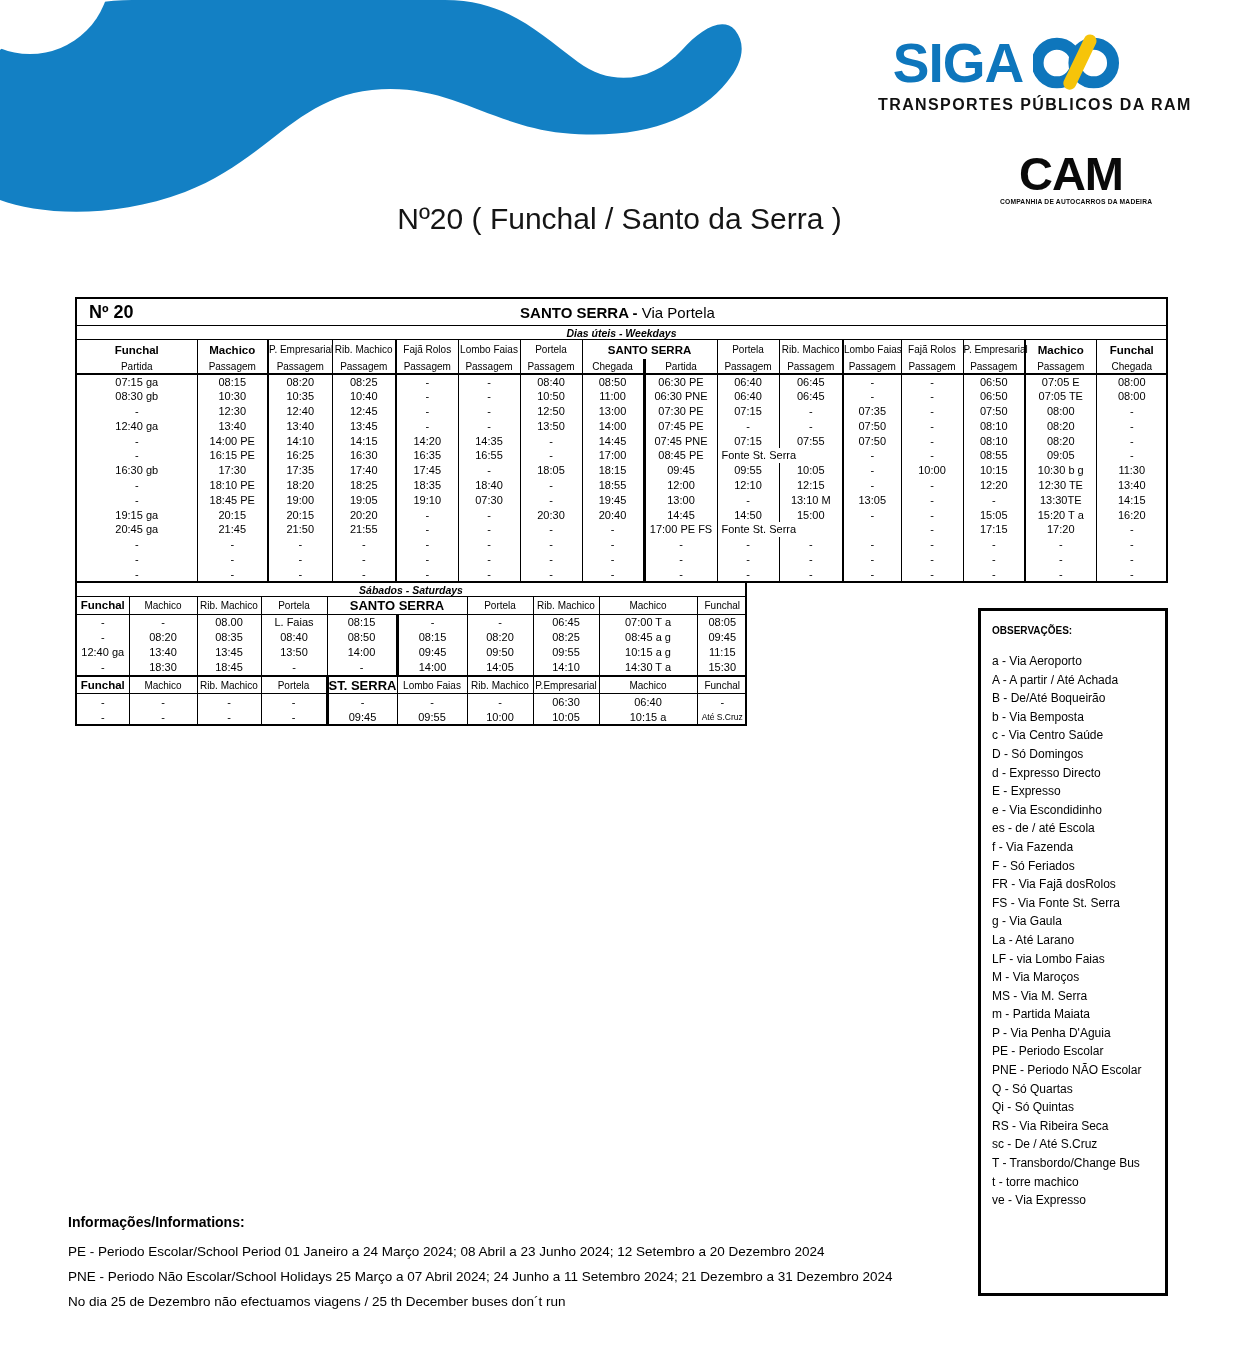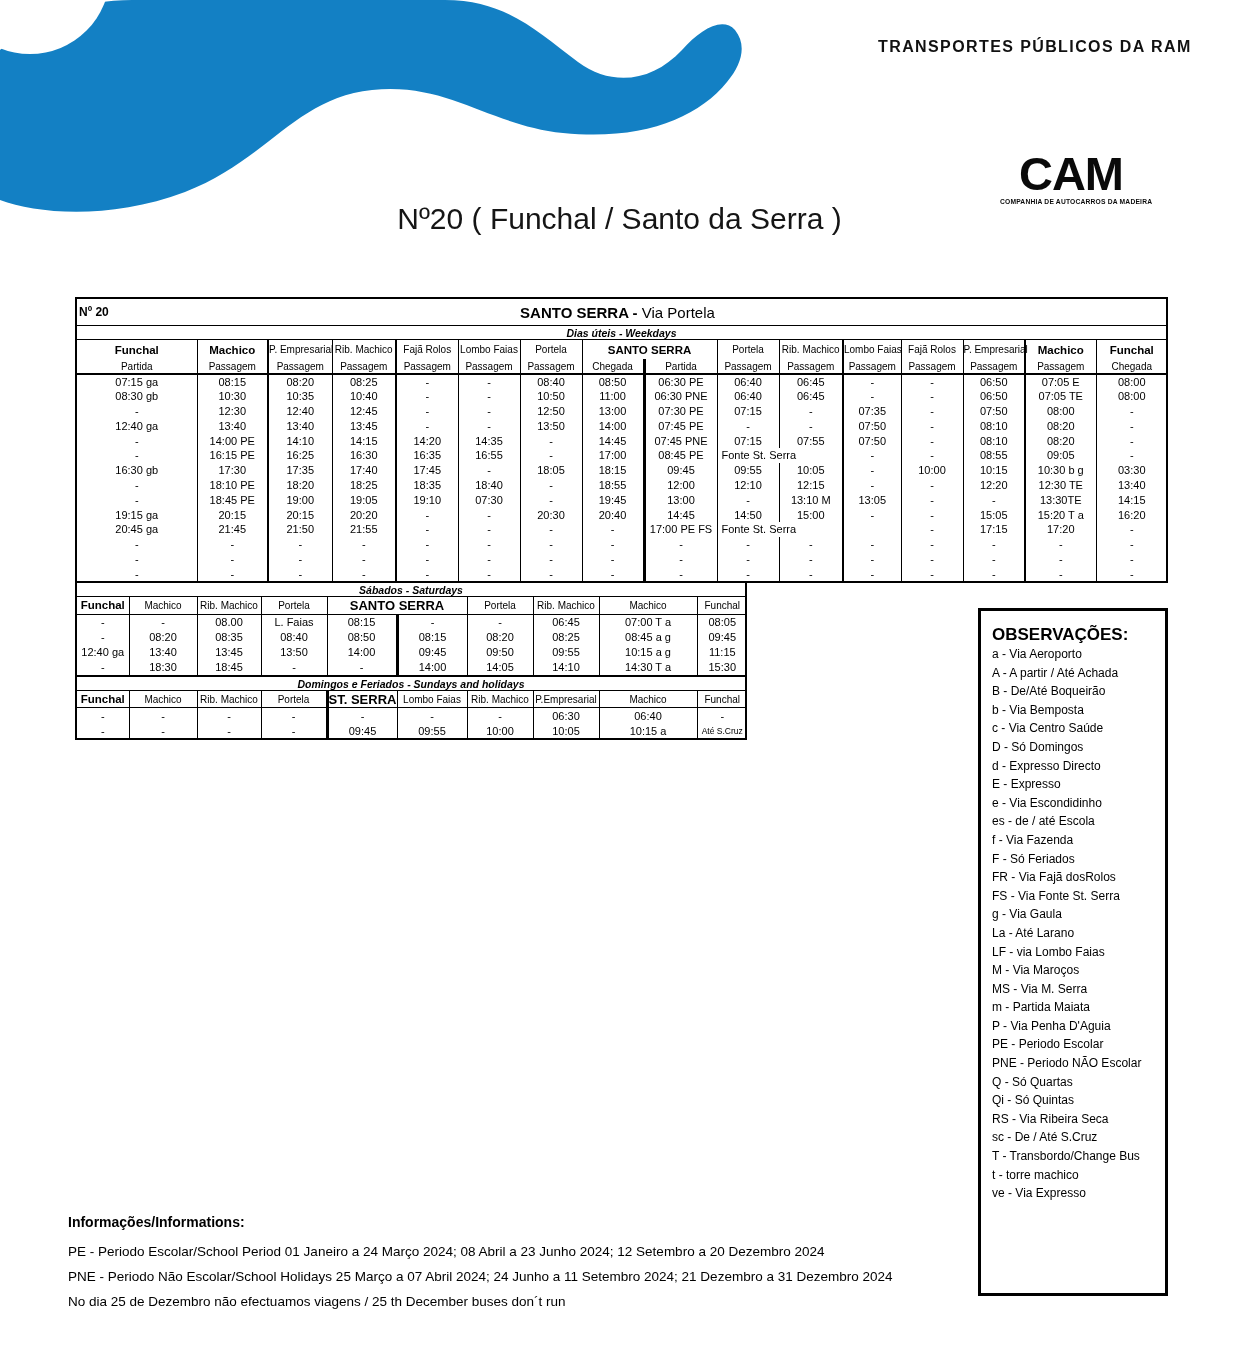--- a/index.html
+++ b/index.html
@@ -19,59 +19,67 @@
   .cam { position:absolute; left:1000px; top:150px; width:142px; text-align:center; }
   .cam-word { font-size:47px; font-weight:bold; letter-spacing:-1px; line-height:1; color:#0a0a0a; }
   .cam-sub { font-size:6.7px; font-weight:bold; letter-spacing:0.2px; color:#0a0a0a; margin-top:1px; white-space:nowrap; }
   
   .page-title { position:absolute; top:202px; left:0; right:0; text-align:center; font-size:30px; color:#151515; }
   
   .tables { position:absolute; left:75px; top:297px; width:1093px; }
   .section-week { border:2px solid #000; }
   .section-sat, .section-sun { width:672px; border:2px solid #000; border-top:none; }
   .wk-header { position:relative; height:27px; display:flex; align-items:center; border-bottom:1px solid #000; }
-  .route-no { font-weight:bold; font-size:12px; padding-left:2px; position:relative; z-index:2; }
+  .route-no { font-weight:bold; font-size:18px; padding-left:12px; position:relative; z-index:2; }
   .tbl-title { position:absolute; left:0; right:8px; text-align:center; font-size:15px; }
   .band { height:14px; line-height:14px; text-align:center; font-size:10.5px; font-weight:bold; font-style:italic; border-bottom:1px solid #000; }
   table.timetable { border-collapse:collapse; width:100%; table-layout:fixed; }
   .timetable th, .timetable td { border-left:1px solid #000; text-align:center; vertical-align:middle; padding:0; white-space:nowrap; }
   .timetable th:first-child, .timetable td:first-child { border-left:none; }
   .timetable .thickL  { border-left-width:2px; }
   .timetable .xthickL { border-left-width:3px; }
   tr.place-row th { height:19px; font-size:10px; font-weight:normal;margin-top:32px; }
   tr.place-row th.bold { font-weight:bold; font-size:11.5px; }
   tr.place-row th.big { font-size:13px; }
   tr.sub-row th { height:15px; font-size:10px; font-weight:normal; border-bottom:2px solid #000; }
   .noSub tr.place-row th { height:17px; border-bottom:1.5px solid #000; }
   .timetable td { font-size:11px; height:14.8px; overflow:hidden; }
   .sat-table td, .sun-table td { height:15.2px; }
   .timetable td.left { text-align:left; padding-left:4px; }
   .timetable td.small { font-size:8.5px; }
   
   .obs-box { position:absolute; left:978px; top:608px; width:190px; height:688px; border:3px solid #000; padding:14px 10px 10px 11px; }
-  .obs-title { font-size:17px; font-weight:bold; }
+  .obs-title { font-size:10px; font-weight:bold; margin-bottom:16px; }
   .obs-item { font-size:12px; line-height:18.6px; white-space:nowrap; }
   
   .info { position:absolute; left:68px; top:1214px; width:1120px; }
   .info-title { font-size:14px; font-weight:bold; margin-bottom:9px; }
   .info-line { font-size:13.5px; line-height:25px; }
 </style>
 </head>
 <body>
 
 <svg class="wave" viewBox="0 0 748 215" aria-hidden="true">
   <path fill="#1380c4" d="M 0 50 C 38 16, 82 0, 132 0 L 445 0 C 505 0, 535 30, 578 62
        C 612 87, 652 82, 682 50 C 700 30, 722 16, 735 30
        C 747 45, 742 64, 727 82 C 698 118, 642 141, 563 133
        C 488 125, 448 82, 372 90 C 295 98, 268 160, 185 192
        C 110 220, 38 214, 0 200 Z"></path>
   <circle cx="30" cy="-26" r="80" fill="#ffffff"></circle>
 </svg>
 
 <div class="siga">
+  <div class="siga-row">
+    <span class="siga-word" style="color: rgb(14, 118, 188);">SIGA</span>
+    <svg width="92" height="58" viewBox="0 0 100 60" aria-hidden="true">
+      <circle cx="26" cy="30" r="21" fill="none" stroke-width="13" stroke="#0e76bc"></circle>
+      <circle cx="66" cy="30" r="21" fill="none" stroke-width="13" stroke="#0e76bc"></circle>
+      <line x1="62" y1="6" x2="40" y2="52" stroke-width="14" stroke-linecap="round" stroke="#f6c40a"></line>
+    </svg>
+  </div>
   <div class="siga-sub">TRANSPORTES PÚBLICOS DA RAM</div>
 </div>
 
 <div class="cam">
   <div class="cam-word">CAM</div>
   <div class="cam-sub">COMPANHIA DE AUTOCARROS DA MADEIRA</div>
 </div>
 
 <div class="page-title">Nº20 ( Funchal / Santo da Serra )</div>
 
@@ -256,21 +264,21 @@
               <td class="">-</td>
               <td class="">18:05</td>
               <td class="">18:15</td>
               <td class="xthickL">09:45</td>
               <td class="">09:55</td>
               <td class="">10:05</td>
               <td class="thickL">-</td>
               <td class="">10:00</td>
               <td class="">10:15</td>
               <td class="thickL">10:30 b g</td>
-              <td class="">03:30</td>
+              <td class="">11:30</td>
             </tr>
             <tr>
               <td class="">-</td>
               <td class="">18:10 PE</td>
               <td class="thickL">18:20</td>
               <td class="">18:25</td>
               <td class="thickL">18:35</td>
               <td class="">18:40</td>
               <td class="">-</td>
               <td class="">18:55</td>
@@ -470,21 +478,20 @@
               <td class="">14:05</td>
               <td class="">14:10</td>
               <td class="">14:30 T a</td>
               <td class="">15:30</td>
             </tr>
           </tbody>
         </table>
       </div>
   </div>
   <div class="section-sun">
-    <div class="band">Domingos e Feriados  -  Sundays and holidays</div>
     <div id="sunday-mount">
         <table class="timetable sun-table noSub">
           <colgroup>
             <col style="width: 52px;">
             <col style="width: 68px;">
             <col style="width: 64px;">
             <col style="width: 66px;">
             <col style="width: 70px;">
             <col style="width: 70px;">
             <col style="width: 66px;">

